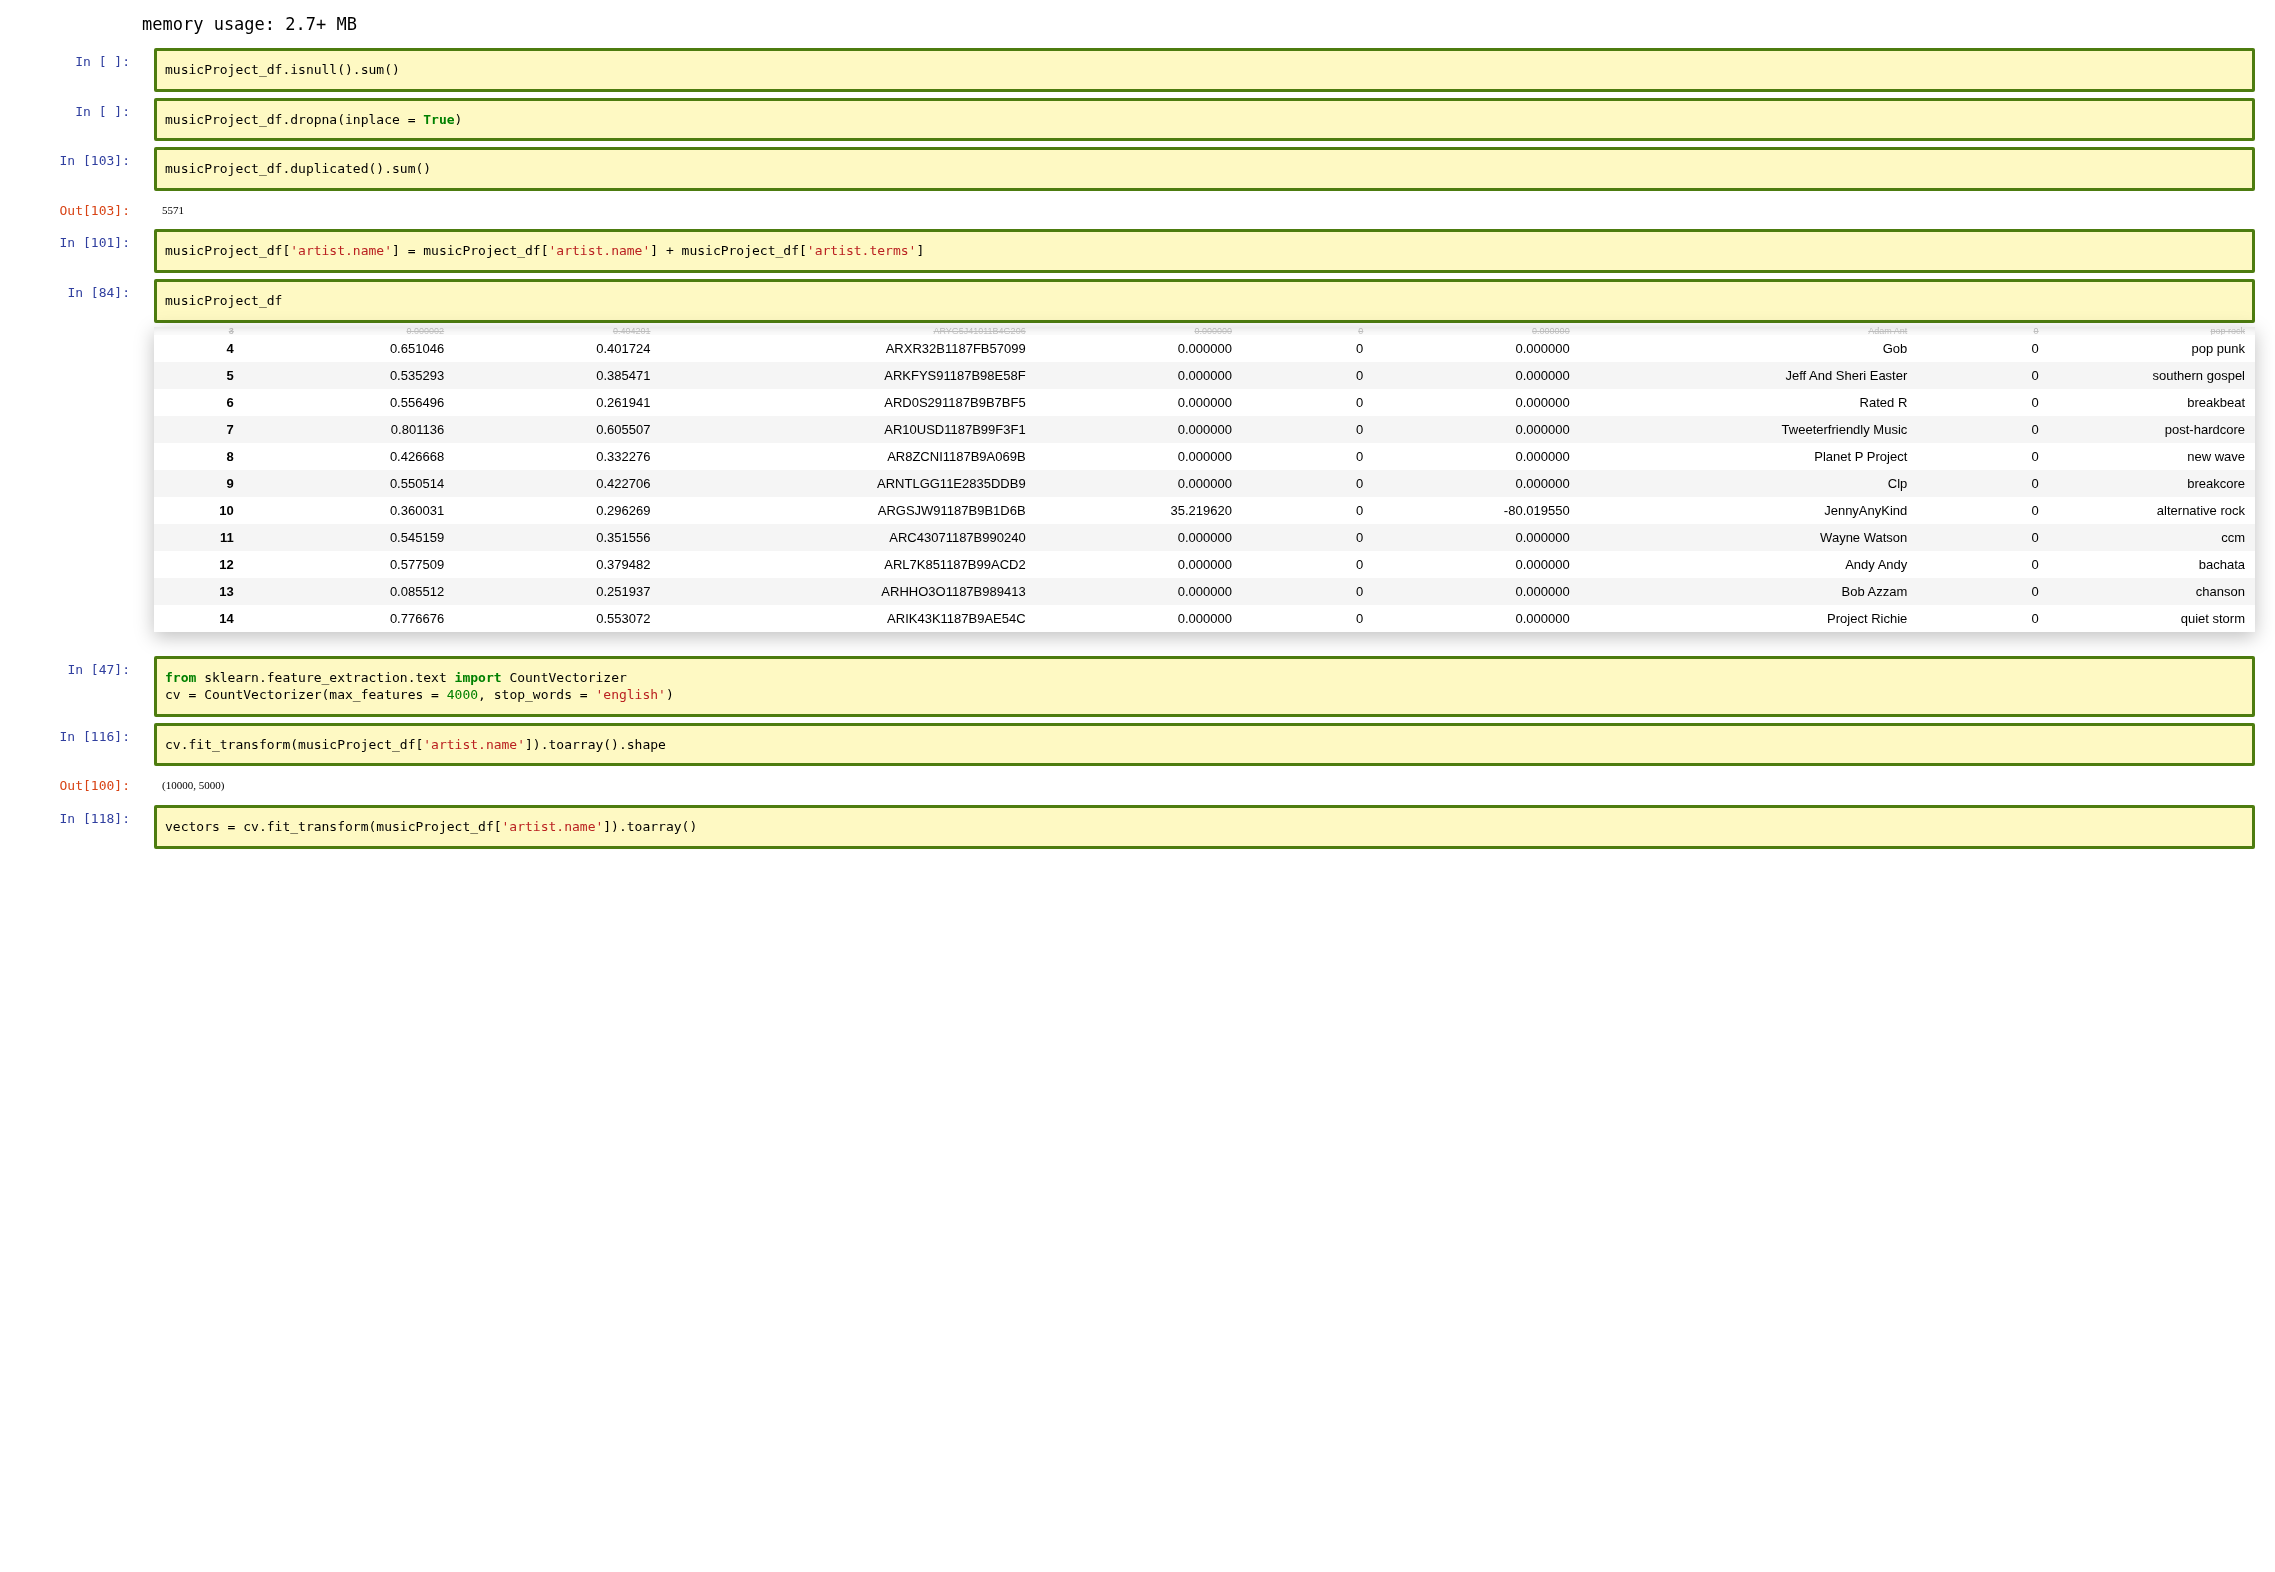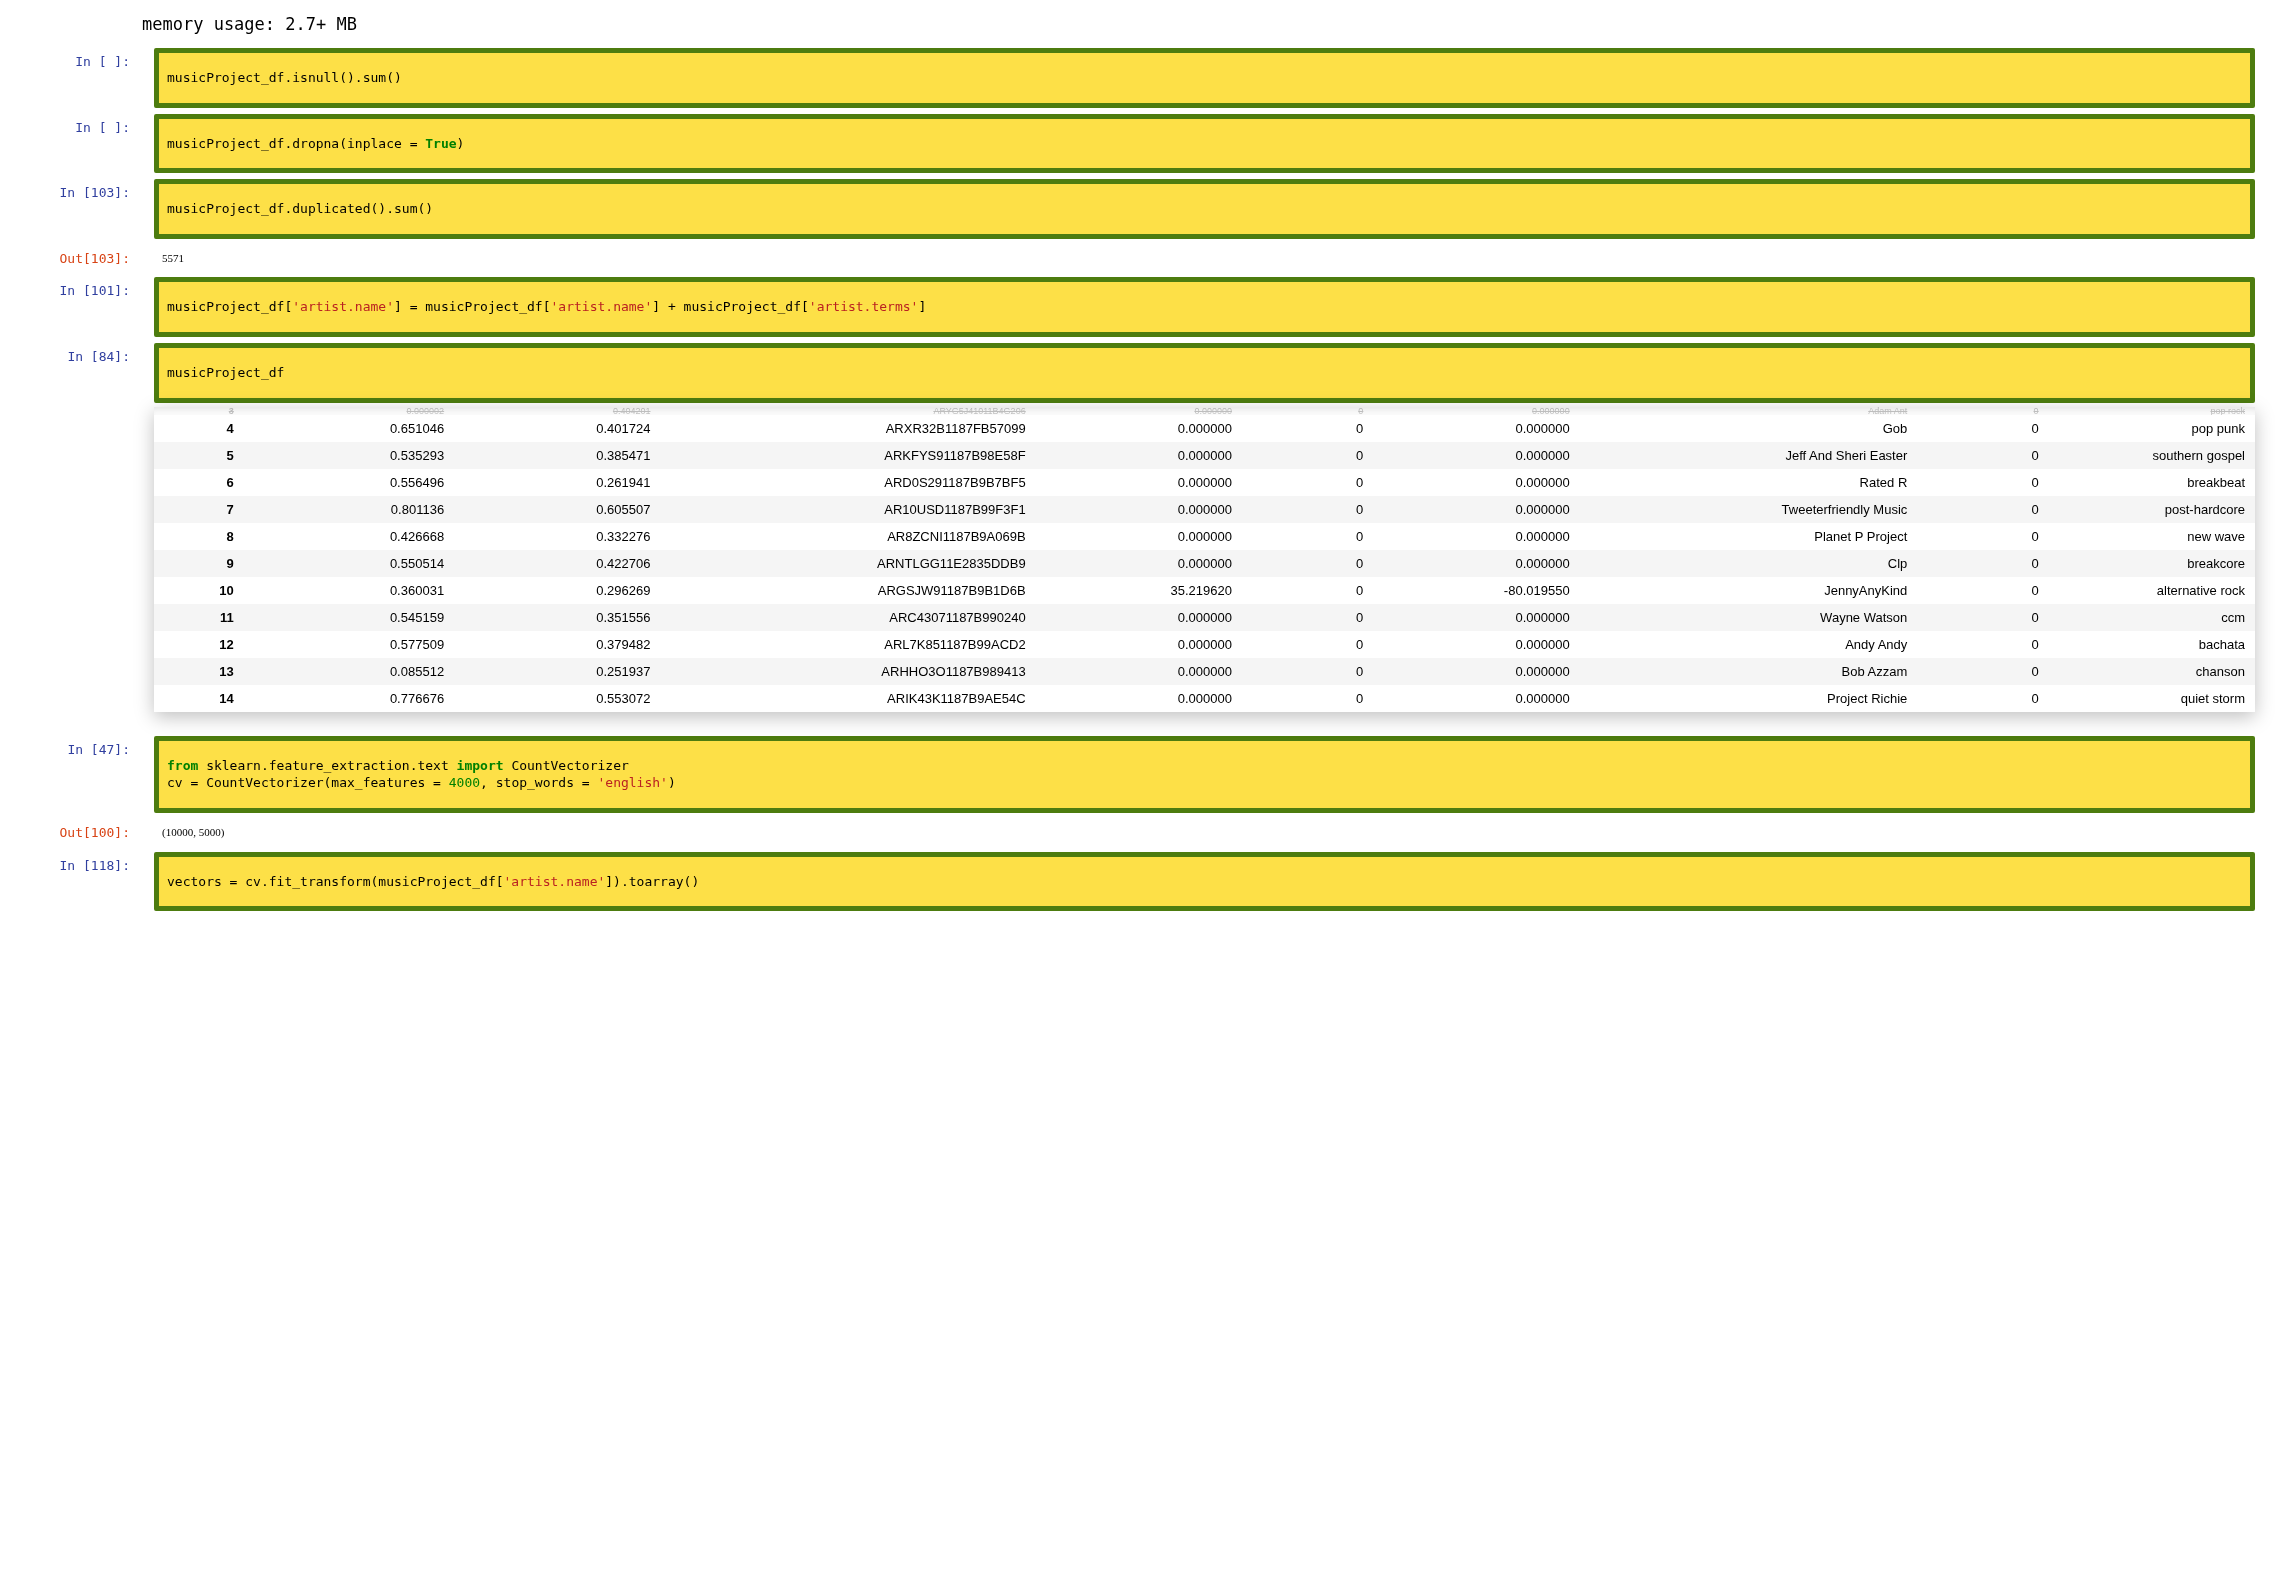--- a/index.html
+++ b/index.html
@@ -27,24 +27,24 @@
     padding: 6px 8px 0 0;
     color: #303F9F;
     white-space: pre;
     user-select: none;
   }
   .prompt.out {
     color: #D84315;
   }
   .input-area {
     flex: 1 1 auto;
-    border: 5px solid #4d7c0f;
+    border: 3px solid #4d7c0f;
     border-radius: 2px;
-    background: #fde047;
-    padding: 16px 8px;
+    background: #fef9c3;
+    padding: 10px 8px;
     font-family: "Menlo", "Consolas", "DejaVu Sans Mono", monospace;
     font-size: 13px;
     line-height: 1.35;
     white-space: pre-wrap;
   }
   .output-area {
     flex: 1 1 auto;
     padding: 6px 8px;
     font-family: Liberation Serif, serif;
     font-size: 11px;
@@ -306,20 +306,24 @@
 
   <div style="height:18px"></div>
 
   <div class="cell">
     <div class="prompt">In [47]:</div>
     <div class="input-area"><span class="kw">from</span> sklearn.feature_extraction.text <span class="kw">import</span> CountVectorizer
 cv = CountVectorizer(max_features = <span class="num">4000</span>, stop_words = <span class="str">'english'</span>)</div>
   </div>
 
   <div class="cell">
+    <div class="prompt">In [116]:</div>
+    <div class="input-area">cv.fit_transform(musicProject_df[<span class="str">'artist.name'</span>]).toarray().shape</div>
+  </div>
+  <div class="cell">
     <div class="prompt out">Out[100]:</div>
     <div class="output-area">(10000, 5000)</div>
   </div>
 
   <div class="cell">
     <div class="prompt">In [118]:</div>
     <div class="input-area">vectors = cv.fit_transform(musicProject_df[<span class="str">'artist.name'</span>]).toarray()</div>
   </div>
 
 </div>

